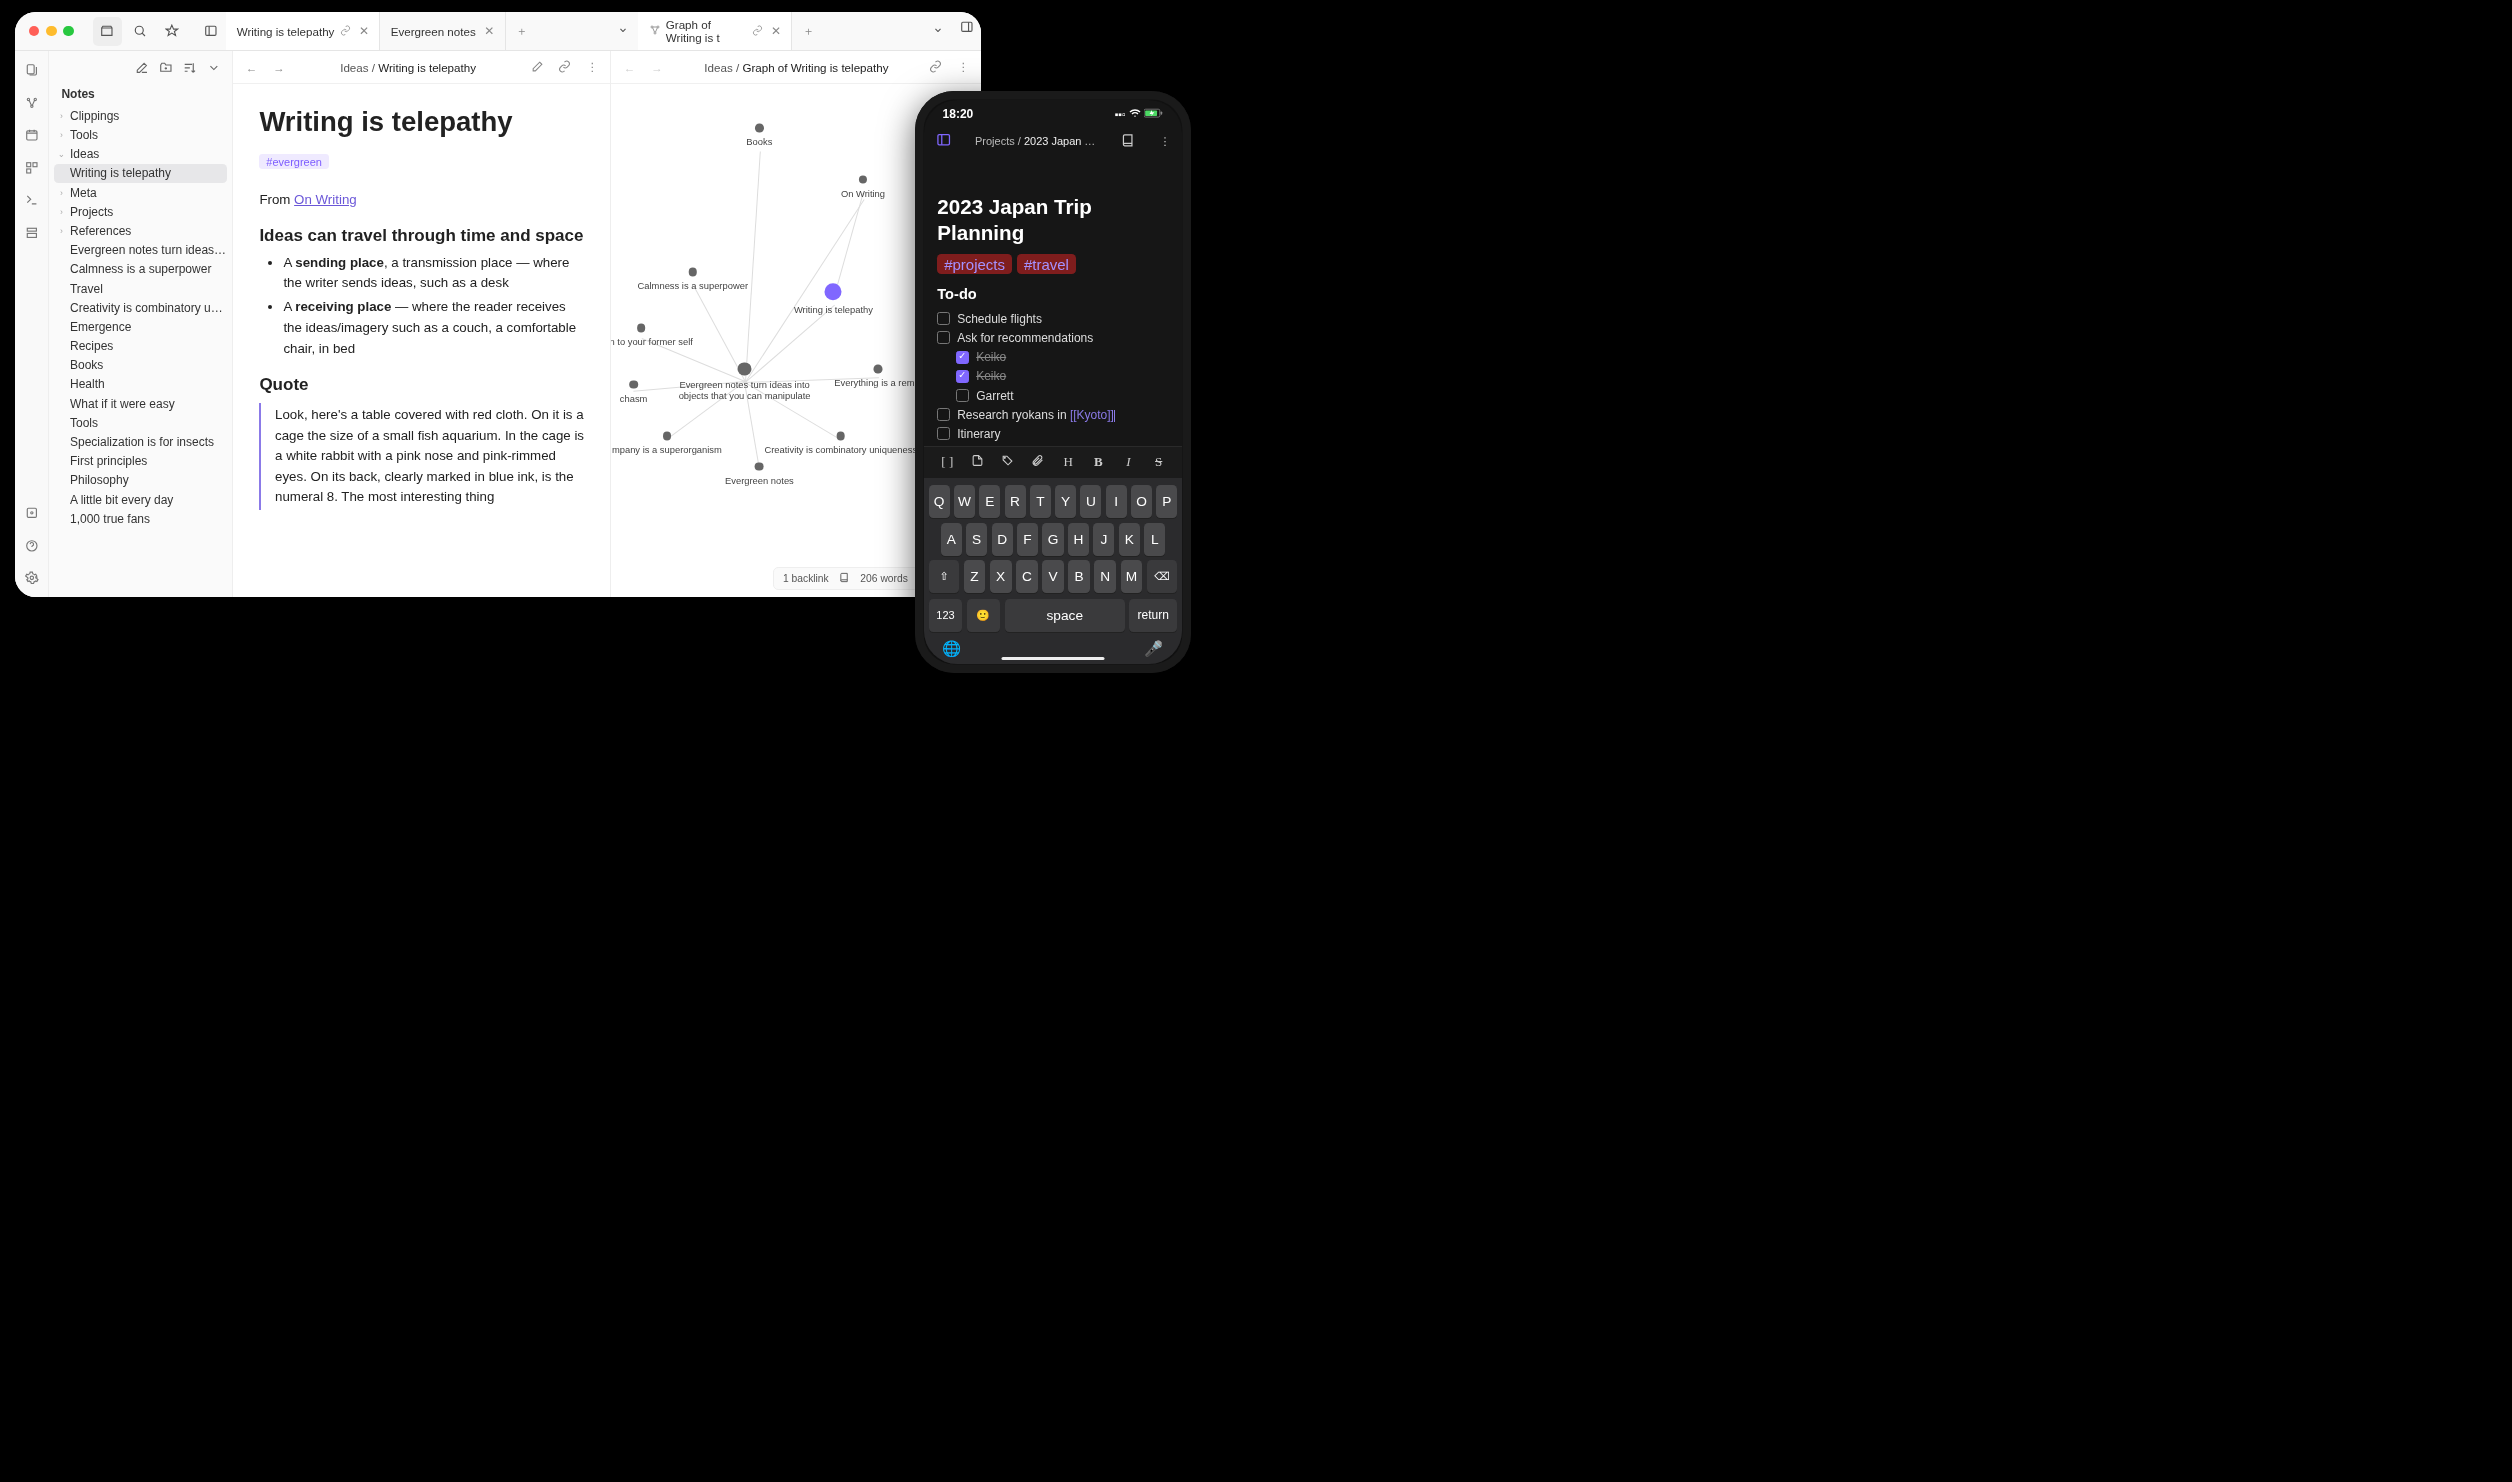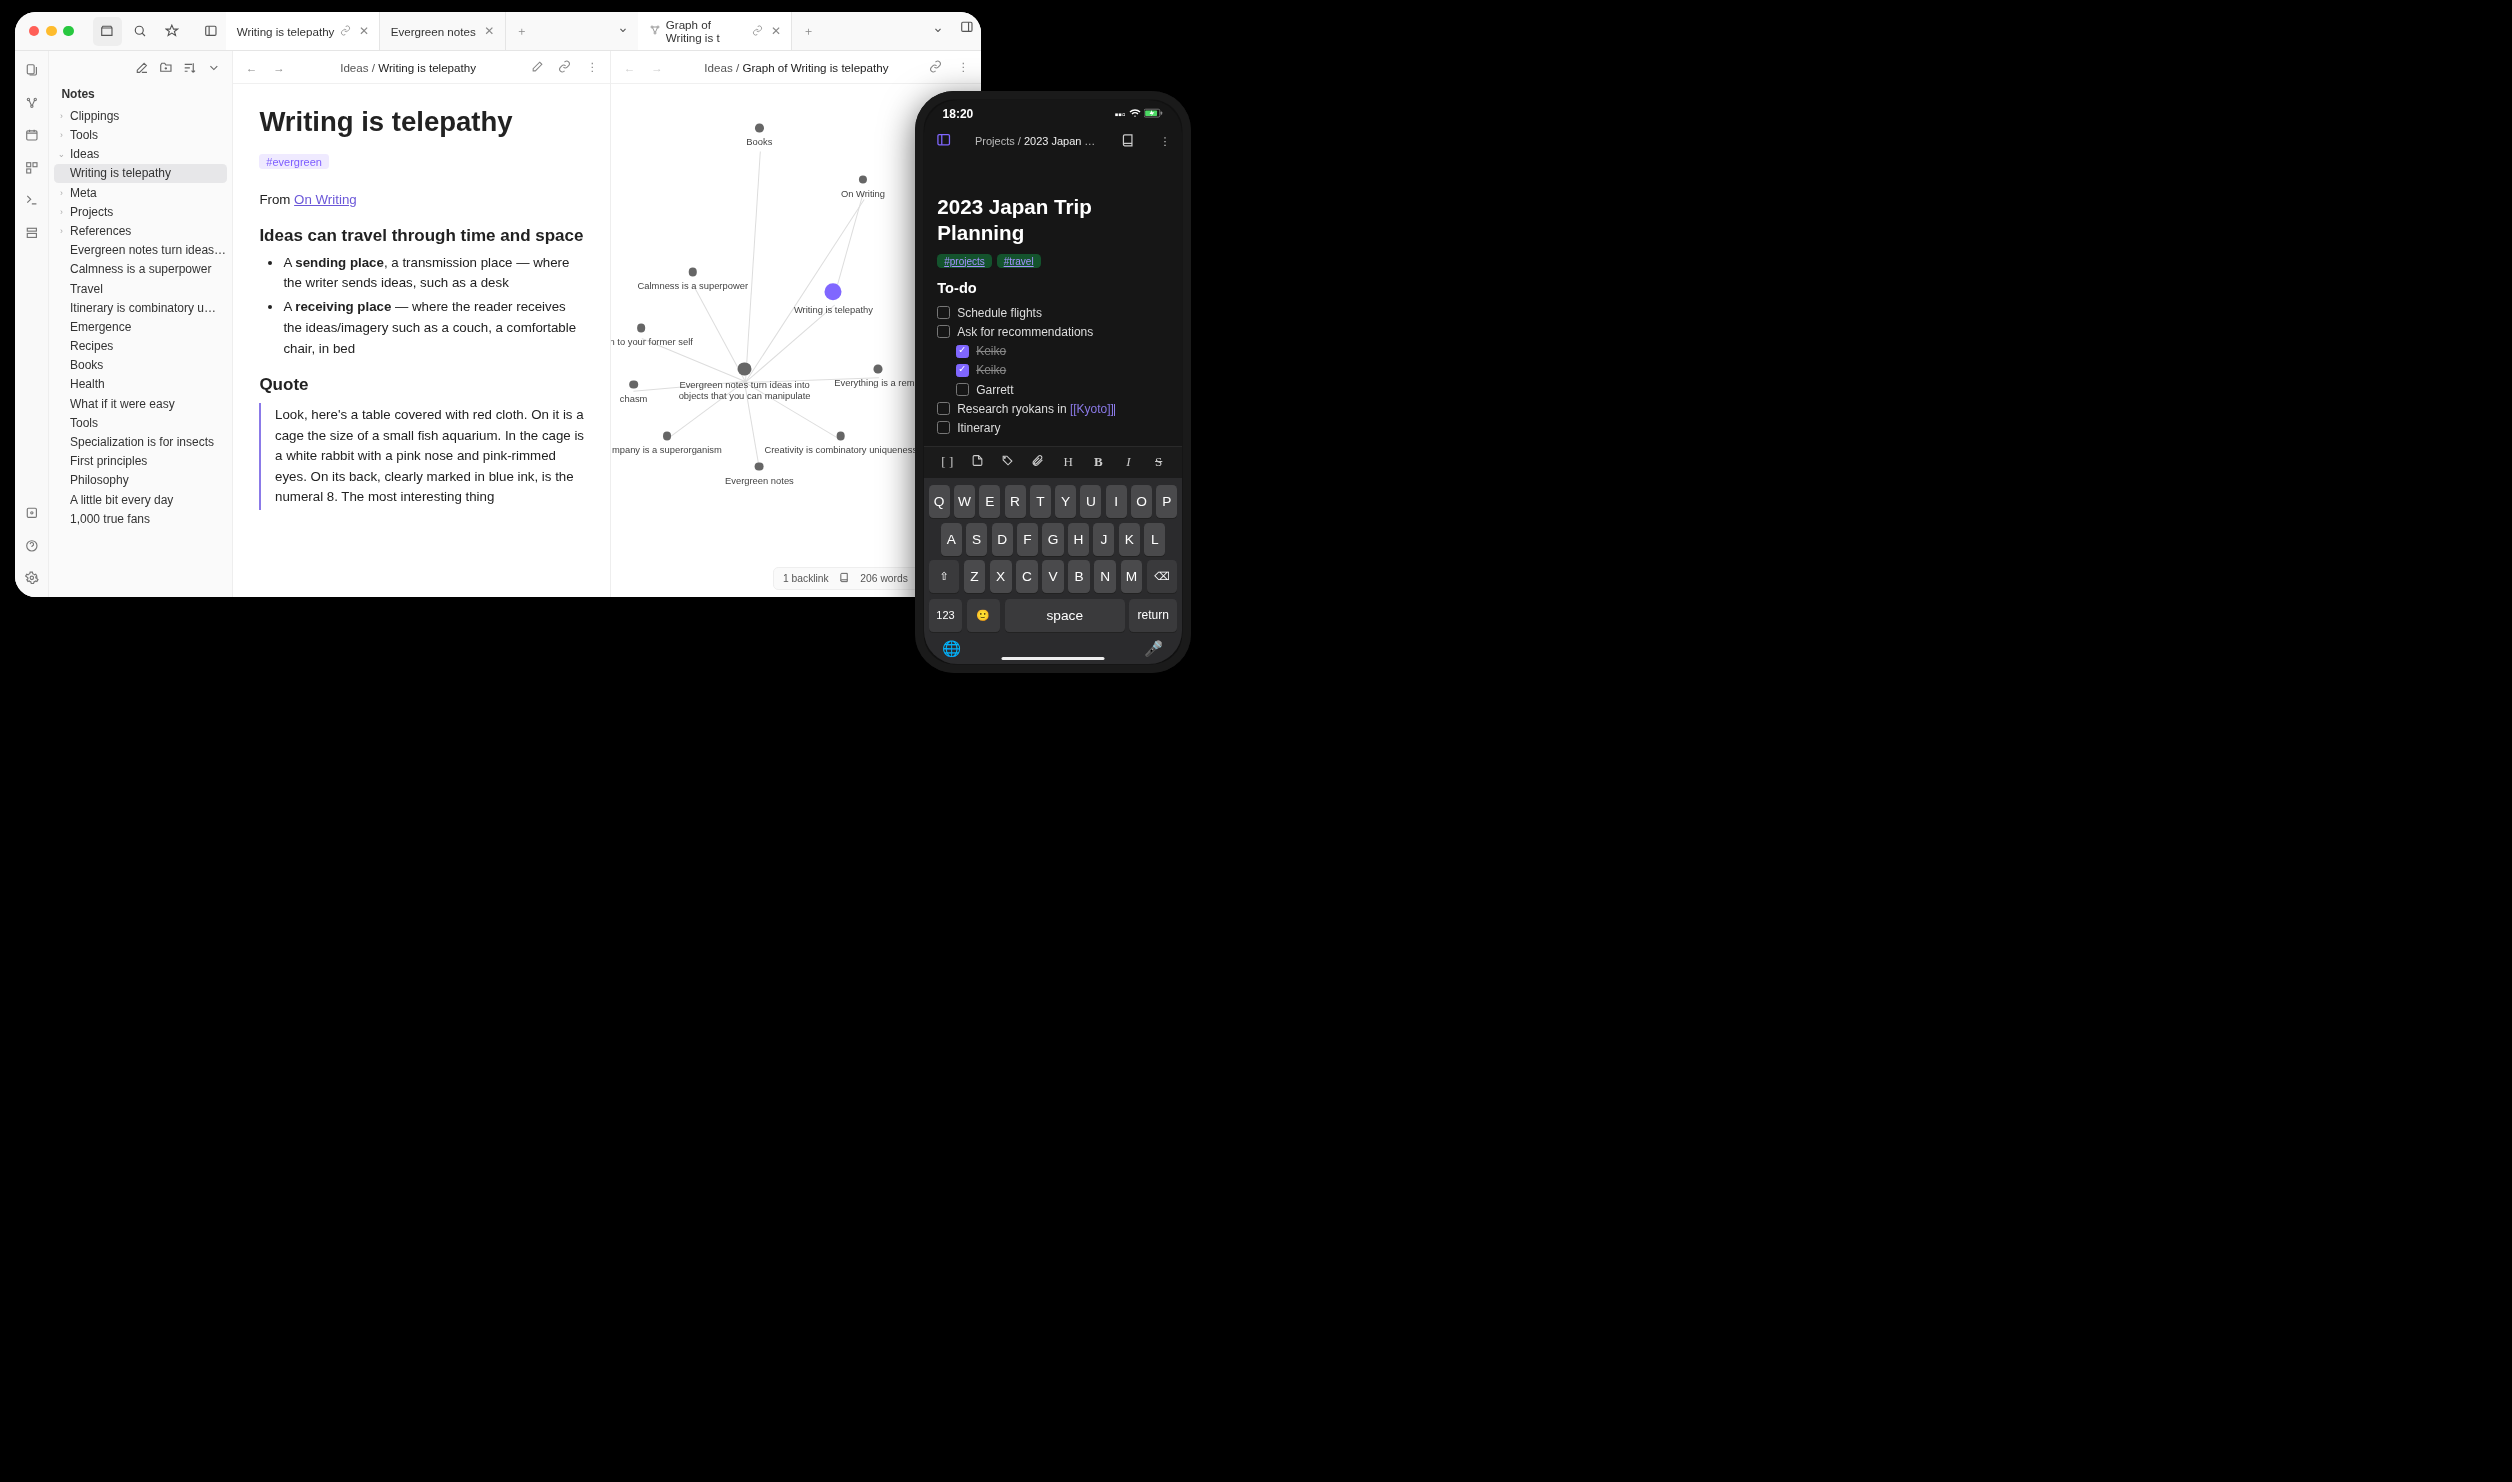--- a/index.html
+++ b/index.html
@@ -110,21 +110,21 @@
   }
   .screen{width:100%;height:100%;background:#161616;border-radius:33px;overflow:hidden;position:relative;display:flex;flex-direction:column;}
   .statusbar{height:29px;display:flex;align-items:center;justify-content:space-between;padding:0 19px;font-size:12px;font-weight:600;color:#fff;}
   .sb-right{display:flex;gap:3.4px;align-items:center;font-size:10.3px;}
   .phead{display:flex;align-items:center;gap:24px;padding:3.4px 12px;font-size:11px;color:#bbb;}
   .phead .pico{color:#8067ff;font-size:13.7px;}
   .phead .crumb{flex:1;white-space:nowrap;overflow:hidden;text-overflow:ellipsis;}
   .pbody{padding:5.1px 13.7px 8.6px;flex:1;overflow:hidden;margin-top:35px;}
   .pbody h1{font-size:20.6px;font-weight:700;color:#fff;line-height:1.25;margin-bottom:8.6px;}
   .ptags{display:flex;gap:5.1px;margin-bottom:12px;}
-  .ptag{background:#14532d;color:#a491ff;font-size:10px;padding:1.7px 6.9px;border-radius:4.3px;text-decoration:underline;}
+  .ptag{background:#7f1d1d;color:#a491ff;font-size:15px;padding:1.7px 6.9px;border-radius:4.3px;}
   .pbody h2{font-size:14.6px;font-weight:700;margin:5.1px 0 6.9px;color:#fff;}
   .todo{display:flex;align-items:center;gap:6.9px;font-size:12px;padding:2.6px 0;color:#ddd;}
   .todo.ind{padding-left:19px;}
   .chk{width:13px;height:13px;border:1.3px solid #777;border-radius:2.6px;flex-shrink:0;}
   .chk.on{background:#8067ff;border-color:#8067ff;position:relative;}
   .chk.on:after{content:"✓";position:absolute;color:#fff;font-size:9.4px;left:0.9px;top:-1.7px;}
   .todo.done span{text-decoration:line-through;color:#888;}
   .wikilink{color:#8b7ae8;}
   .cursor{display:inline-block;width:0.9px;height:12px;background:#8b7ae8;vertical-align:middle;}
   
@@ -343,21 +343,21 @@
             <span class="chv">›</span>
             <span>Projects</span>
           </div>
           <div class="sb-row">
             <span class="chv">›</span>
             <span>References</span>
           </div>
           <div class="sb-row plain">Evergreen notes turn ideas…</div>
           <div class="sb-row plain">Calmness is a superpower</div>
           <div class="sb-row plain">Travel</div>
-          <div class="sb-row plain">Itinerary is combinatory u…</div>
+          <div class="sb-row plain">Creativity is combinatory u…</div>
           <div class="sb-row plain">Emergence</div>
           <div class="sb-row plain">Recipes</div>
           <div class="sb-row plain">Books</div>
           <div class="sb-row plain">Health</div>
           <div class="sb-row plain">What if it were easy</div>
           <div class="sb-row plain">Tools</div>
           <div class="sb-row plain">Specialization is for insects</div>
           <div class="sb-row plain">First principles</div>
           <div class="sb-row plain">Philosophy</div>
           <div class="sb-row plain">A little bit every day</div>

